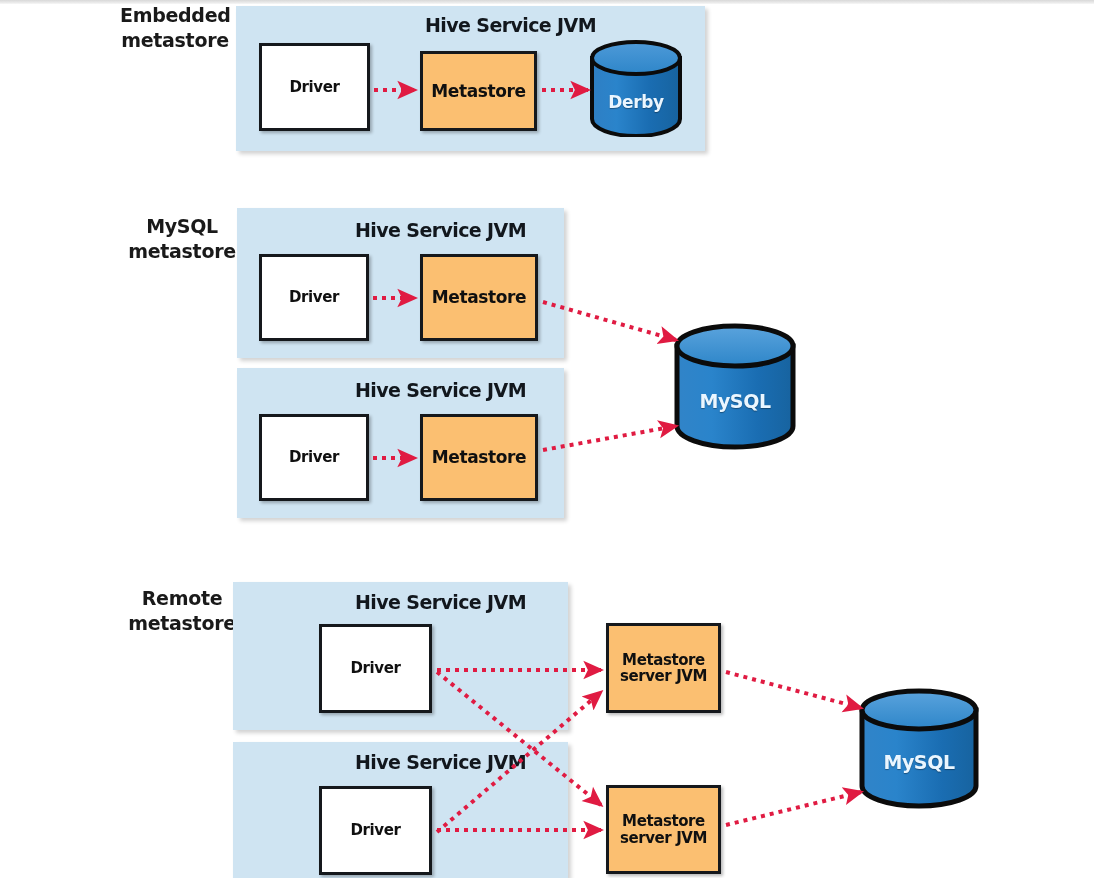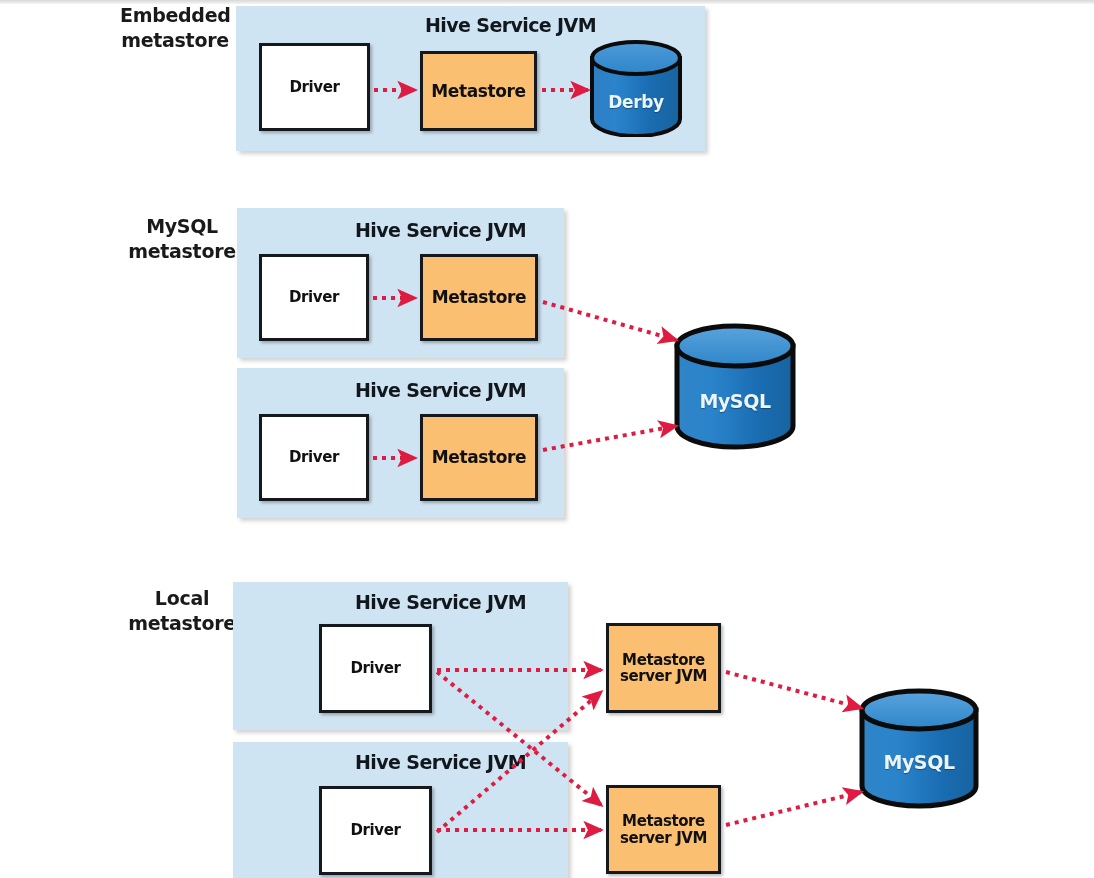--- a/index.html
+++ b/index.html
@@ -186,21 +186,21 @@
           <stop offset="0%" stop-color="#5aa3dd"></stop>
           <stop offset="100%" stop-color="#2e86c9"></stop>
         </linearGradient>
       </defs>
       <path d="M4 24 L4 104 A58 21 0 0 0 120 104 L120 24 Z" fill="url(#gBody2)" stroke="#0b0b0b" stroke-width="5"></path>
       <ellipse cx="62" cy="24" rx="58" ry="20" fill="url(#gTop2)" stroke="#0b0b0b" stroke-width="5"></ellipse>
     </svg>
     <div class="cyl-label" style="top:68px; font-size:19px;">MySQL</div>
   </div>
 
-  <div class="sec-label" style="left:122px; top:586px; width:120px;">Local
+  <div class="sec-label" style="left:122px; top:586px; width:120px;">Remote
 metastore</div>
 
   <div class="jvm-panel" style="left:233px; top:582px; width:335px; height:148px;">
     <div class="jvm-title" style="top:9px;">Hive Service JVM</div>
   </div>
 
   <div class="node-box box-driver" style="left:319px; top:624px; width:113px; height:89px;">Driver</div>
 
   <div class="jvm-panel" style="left:233px; top:742px; width:335px; height:136px;">
     <div class="jvm-title" style="top:9px;">Hive Service JVM</div>

